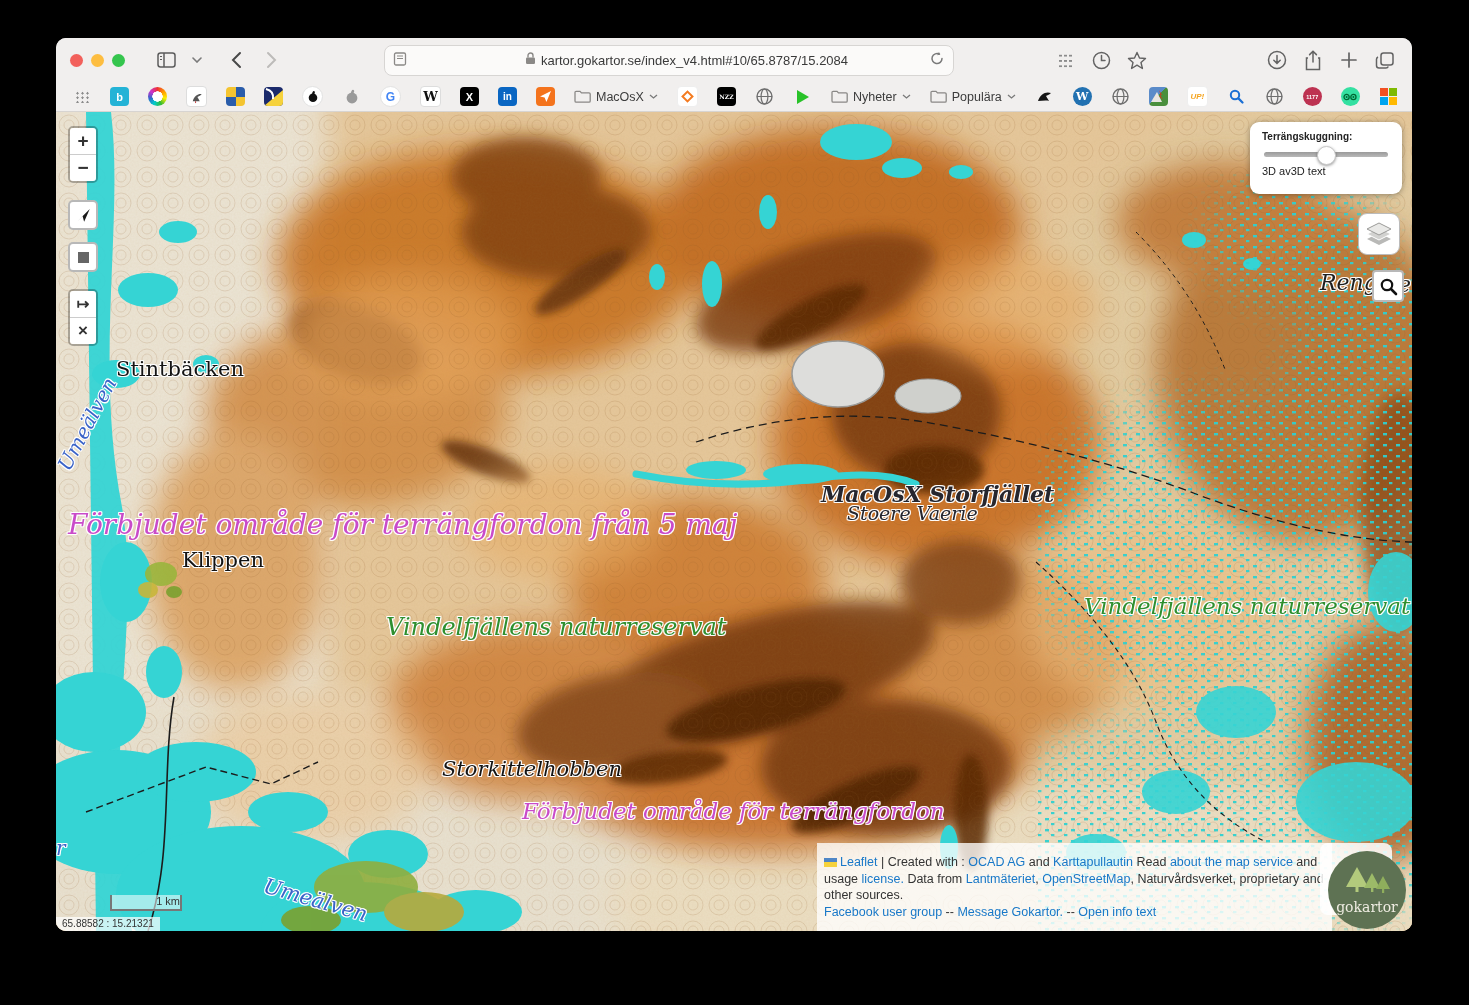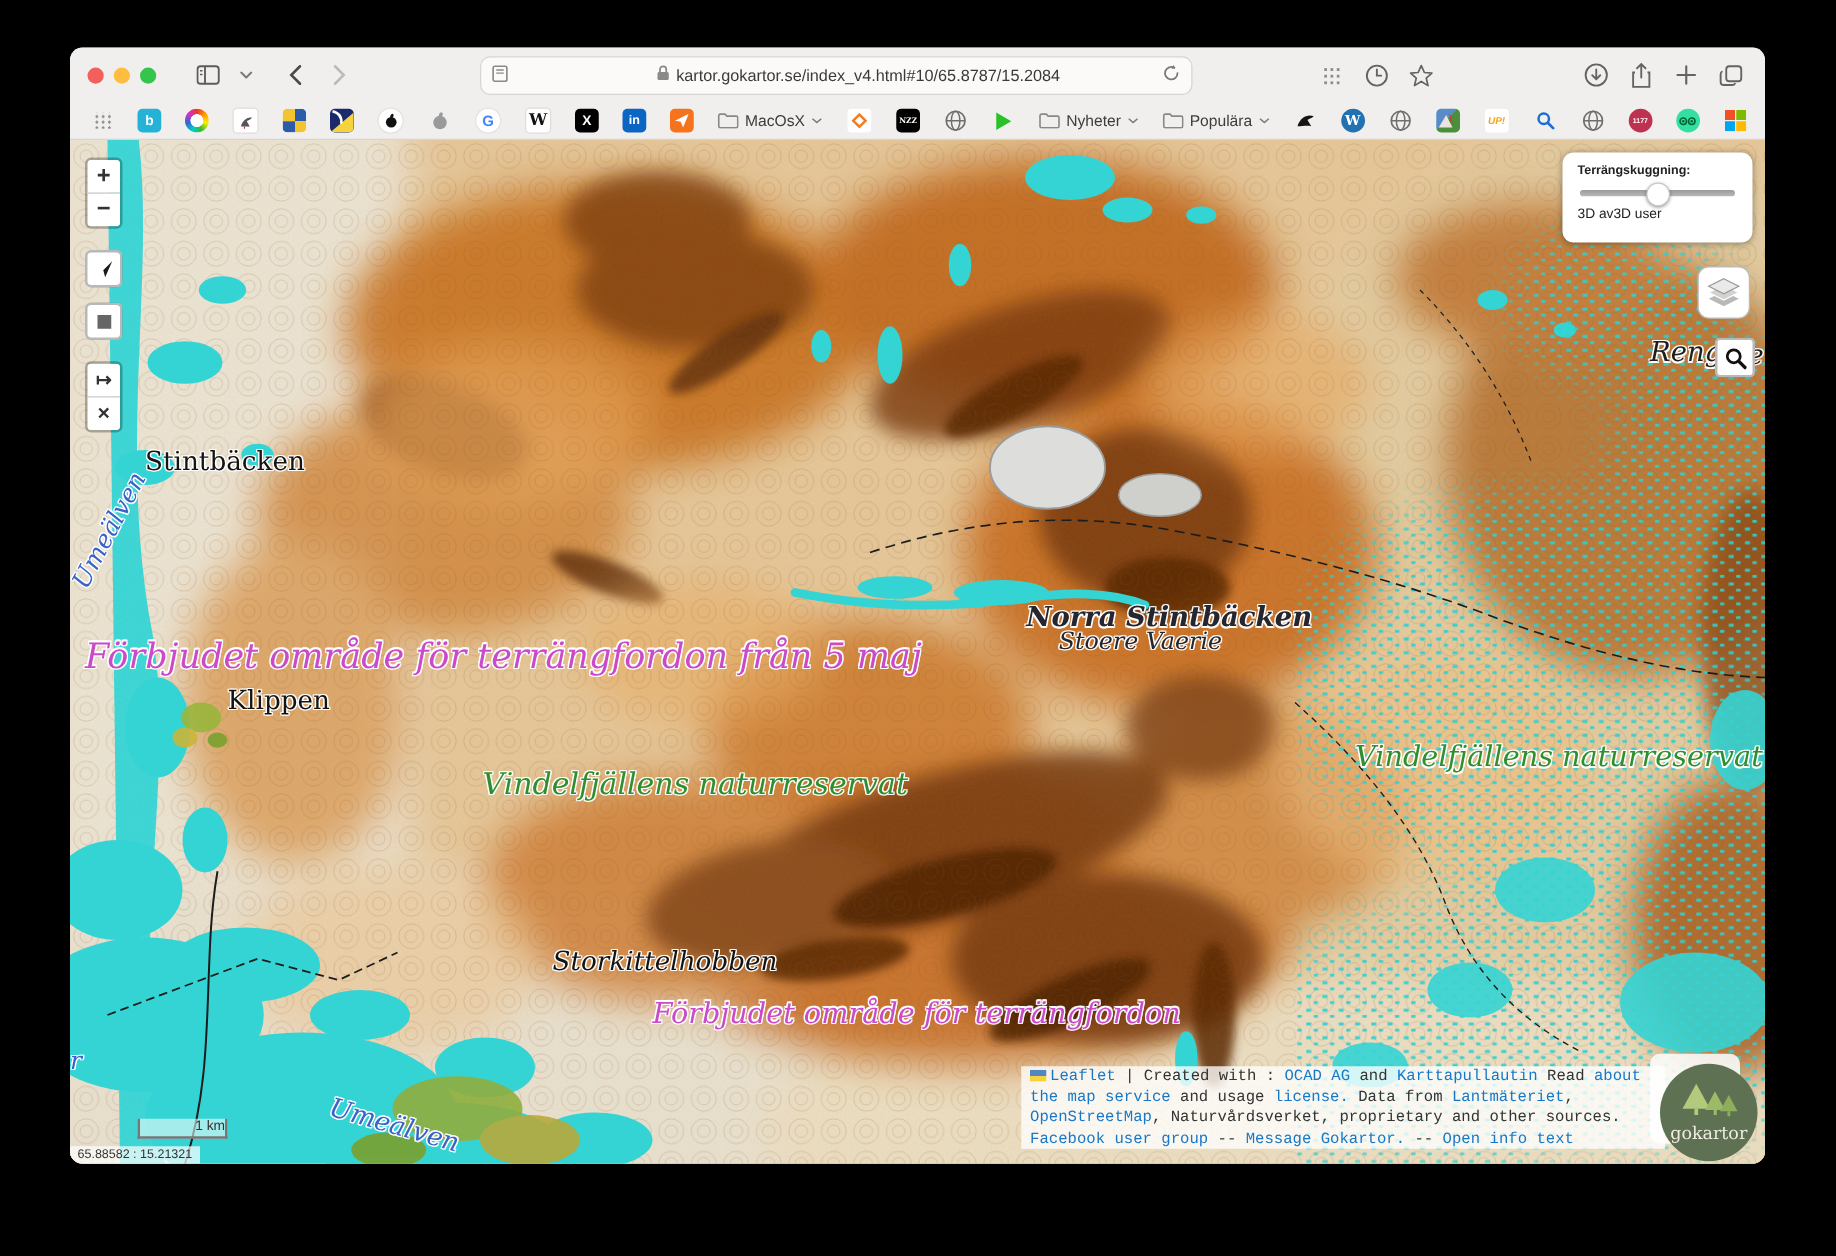--- a/index.html
+++ b/index.html
@@ -42,22 +42,22 @@
   .panel .ptitle{font-size:10px;font-weight:bold;color:#222;}
   .ptrack{position:relative;margin:10px 2px 8px;height:5px;border-radius:3px;
     background:linear-gradient(#9a9a9a,#b9b9b9);}
   .pthumb{position:absolute;left:calc(50% - 9px);top:-6px;width:17px;height:17px;border-radius:50%;
     background:#fff;border:1px solid #c9c9c9;box-shadow:0 1px 3px rgba(0,0,0,.4);cursor:pointer;}
   .plabels{display:flex;font-size:11px;color:#222;}
   .scalebar{position:absolute;left:8px;top:783px;width:68px;height:14px;background:rgba(255,255,255,.55);
     border:2px solid #777;border-top:none;font-size:11px;color:#333;text-align:right;line-height:13px;margin-left:46px;}
   .coords{position:absolute;left:0;bottom:0;background:rgba(255,255,255,.72);color:#333;
     font-size:10px;padding:1px 6px 2px;}
-  .attrib{position:absolute;left:761px;bottom:12px;width:501px;background:rgba(255,255,255,.78);
-    font-size:12.5px;line-height:1.32;color:#333;padding:0 7px;font-family:Liberation Mono, monospace;}
+  .attrib{position:absolute;left:761px;bottom:0;width:501px;background:rgba(255,255,255,.78);
+    font-size:12.5px;line-height:1.32;color:#333;padding:11px 7px;}
   .attrib a,.att-link{color:#1878c8;cursor:pointer;text-decoration:none;}
   .uaflag{display:inline-block;width:13px;height:9px;vertical-align:-1px;margin-right:3px;
     background:linear-gradient(#4f86c6 50%,#f6d23c 50%);}
   .logo-back{position:absolute;left:1264px;top:731px;width:72px;height:72px;border-radius:8px;
     background:rgba(255,255,255,.85);}
   .logo{position:absolute;left:1272px;top:739px;width:78px;height:78px;border-radius:50%;background:#5e7253;
     display:flex;flex-direction:column;align-items:center;justify-content:center;cursor:pointer;}
   .logo-text{font-family:"DejaVu Serif",serif;color:#efece2;font-size:14px;margin-top:2px;}
 </style>
 </head>
@@ -459,21 +459,21 @@
         <path d="M640 330 q120 -40 240 -18 q150 28 260 70 q120 45 216 48" stroke-width="1.3" stroke-dasharray="8 5"></path>
         <path d="M980 450 q90 80 120 160 q30 80 110 120" stroke-width="1.1" stroke-dasharray="5 4"></path>
         <path d="M1080 120 q60 60 90 140" stroke-width="1" stroke-dasharray="4 4"></path>
       </g>
     </svg>
 
     <div class="mlabel" style="left:60px;top:245px;font-size:21px;color:#141414">Stintbäcken</div>
     <div class="mlabel it" style="left:-20px;top:300px;font-size:20px;color:#3a63c8;transform:rotate(-62deg)">Umeälven</div>
     <div class="mlabel it" style="left:12px;top:396px;font-size:28px;color:#c94bc9">Förbjudet område för terrängfordon från 5 maj</div>
     <div class="mlabel" style="left:126px;top:436px;font-size:21px;color:#141414">Klippen</div>
-    <div class="mlabel it" style="left:765px;top:369px;font-size:22px;color:#26262e;font-weight:bold">Norra Stintbäcken</div>
+    <div class="mlabel it" style="left:765px;top:369px;font-size:22px;color:#26262e;font-weight:bold">MacOsX Storfjället</div>
     <div class="mlabel it" style="left:791px;top:390px;font-size:19px;color:#26262e">Stoere Vaerie</div>
     <div class="mlabel it" style="left:330px;top:501px;font-size:24px;color:#2f8f2f">Vindelfjällens naturreservat</div>
     <div class="mlabel it" style="left:1028px;top:481px;font-size:23px;color:#2f8f2f">Vindelfjällens naturreservat</div>
     <div class="mlabel it" style="left:386px;top:645px;font-size:21px;color:#141414">Storkittelhobben</div>
     <div class="mlabel it" style="left:466px;top:686px;font-size:23px;color:#c94bc9">Förbjudet område för terrängfordon</div>
     <div class="mlabel it" style="left:1264px;top:158px;font-size:22px;color:#1e1e1e">Reng</div>
     <div class="mlabel it" style="left:1342px;top:160px;font-size:22px;color:#1e1e1e">e</div>
     <div class="mlabel it" style="left:206px;top:776px;font-size:21px;color:#3a63c8;transform:rotate(16deg)">Umeälven</div>
     <div class="mlabel it" style="left:0px;top:724px;font-size:20px;color:#3a63c8">r</div>
 
@@ -494,21 +494,21 @@
       <div class="cell" style="font-size:17px">×</div>
     </div>
 
     <div class="panel">
       <div class="ptitle">Terrängskuggning:</div>
       <div class="ptrack">
         <div class="pthumb"></div>
       </div>
       <div class="plabels">
         <span>3D av</span>
-        <span>3D user</span>
+        <span>3D text</span>
       </div>
     </div>
 
     <div class="lf-btn" style="left:1302px;top:101px;width:42px;height:42px;border:1px solid #bbb;border-radius:9px">
       <svg width="30" height="26" viewBox="0 0 30 26">
         <polygon points="15,12 27,18 15,24 3,18" fill="#b9b9b7"></polygon>
         <polygon points="15,7 27,13 15,19 3,13" fill="#d2d2d0" stroke="#fff" stroke-width="1"></polygon>
         <polygon points="15,2 27,8 15,14 3,8" fill="#e9e9e7" stroke="#9a9a98" stroke-width="1"></polygon>
       </svg>
     </div>

